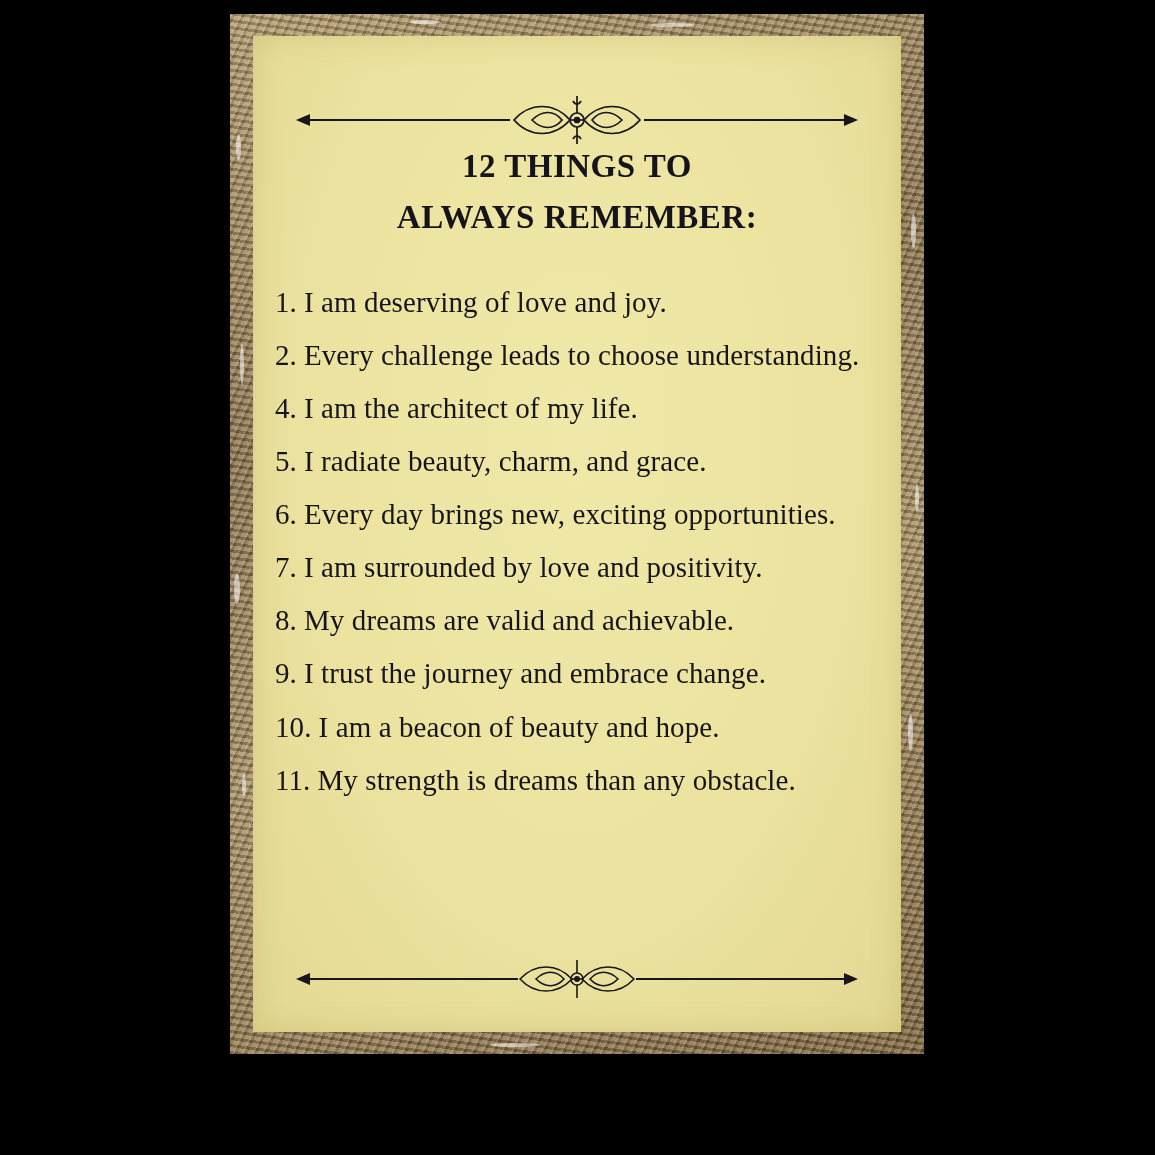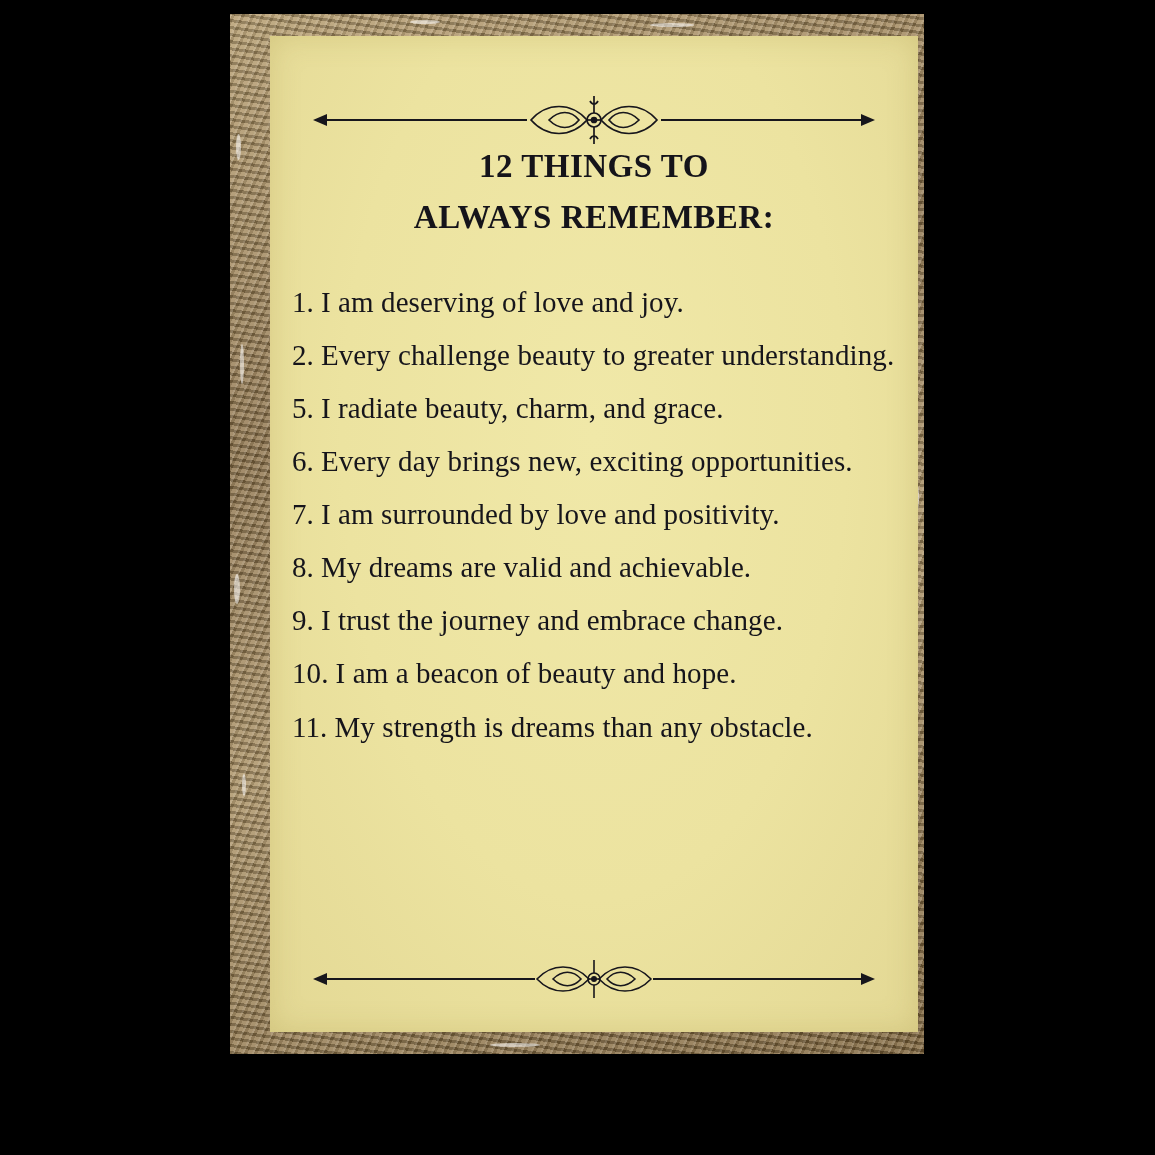--- a/index.html
+++ b/index.html
@@ -41,21 +41,21 @@
         rgba(0,0,0,0.22) 3px,
         rgba(255,255,255,0.12) 3px,
         rgba(255,255,255,0.12) 7px),
       linear-gradient(160deg, #b49a6a 0%, #8c7148 35%, #a98f61 60%, #7d6238 100%);
     box-shadow: 0 0 0 1px rgba(0,0,0,0.5);
   }
 
   
   #poster-paper {
     position: absolute;
-    left: 270px;
+    left: 253px;
     top: 36px;
     width: 648px;
     height: 996px;
     background: radial-gradient(ellipse at 50% 40%, #f0e8a8 0%, #ece3a0 55%, #e3d894 100%);
     box-shadow: inset 0 0 30px rgba(160,140,60,0.25);
   }
 
   .divider {
     position: absolute;
     left: 0;
@@ -155,21 +155,22 @@
       </svg>
     </div>
 
     <div id="title-block">
       <span class="title-line">12 THINGS TO</span>
       <span class="title-line">ALWAYS REMEMBER:</span>
     </div>
 
     <ul id="list">
       <li><span class="num">1.</span><span>I am deserving of love and joy.</span></li>
-      <li><span class="num">2.</span><span>Every challenge beauty to greater understanding.</span></li>
+      <li><span class="num">2.</span><span>Every challenge leads to choose understanding.</span></li>
+      <li><span class="num">4.</span><span>I am the architect of my life.</span></li>
       <li><span class="num">5.</span><span>I radiate beauty, charm, and grace.</span></li>
       <li><span class="num">6.</span><span>Every day brings new, exciting opportunities.</span></li>
       <li><span class="num">7.</span><span>I am surrounded by love and positivity.</span></li>
       <li><span class="num">8.</span><span>My dreams are valid and achievable.</span></li>
       <li><span class="num">9.</span><span>I trust the journey and embrace change.</span></li>
       <li><span class="num">10.</span><span>I am a beacon of beauty and hope.</span></li>
       <li><span class="num">11.</span><span>My strength is dreams than any obstacle.</span></li>
     </ul>
 
     <div class="divider" id="divider-bottom">

